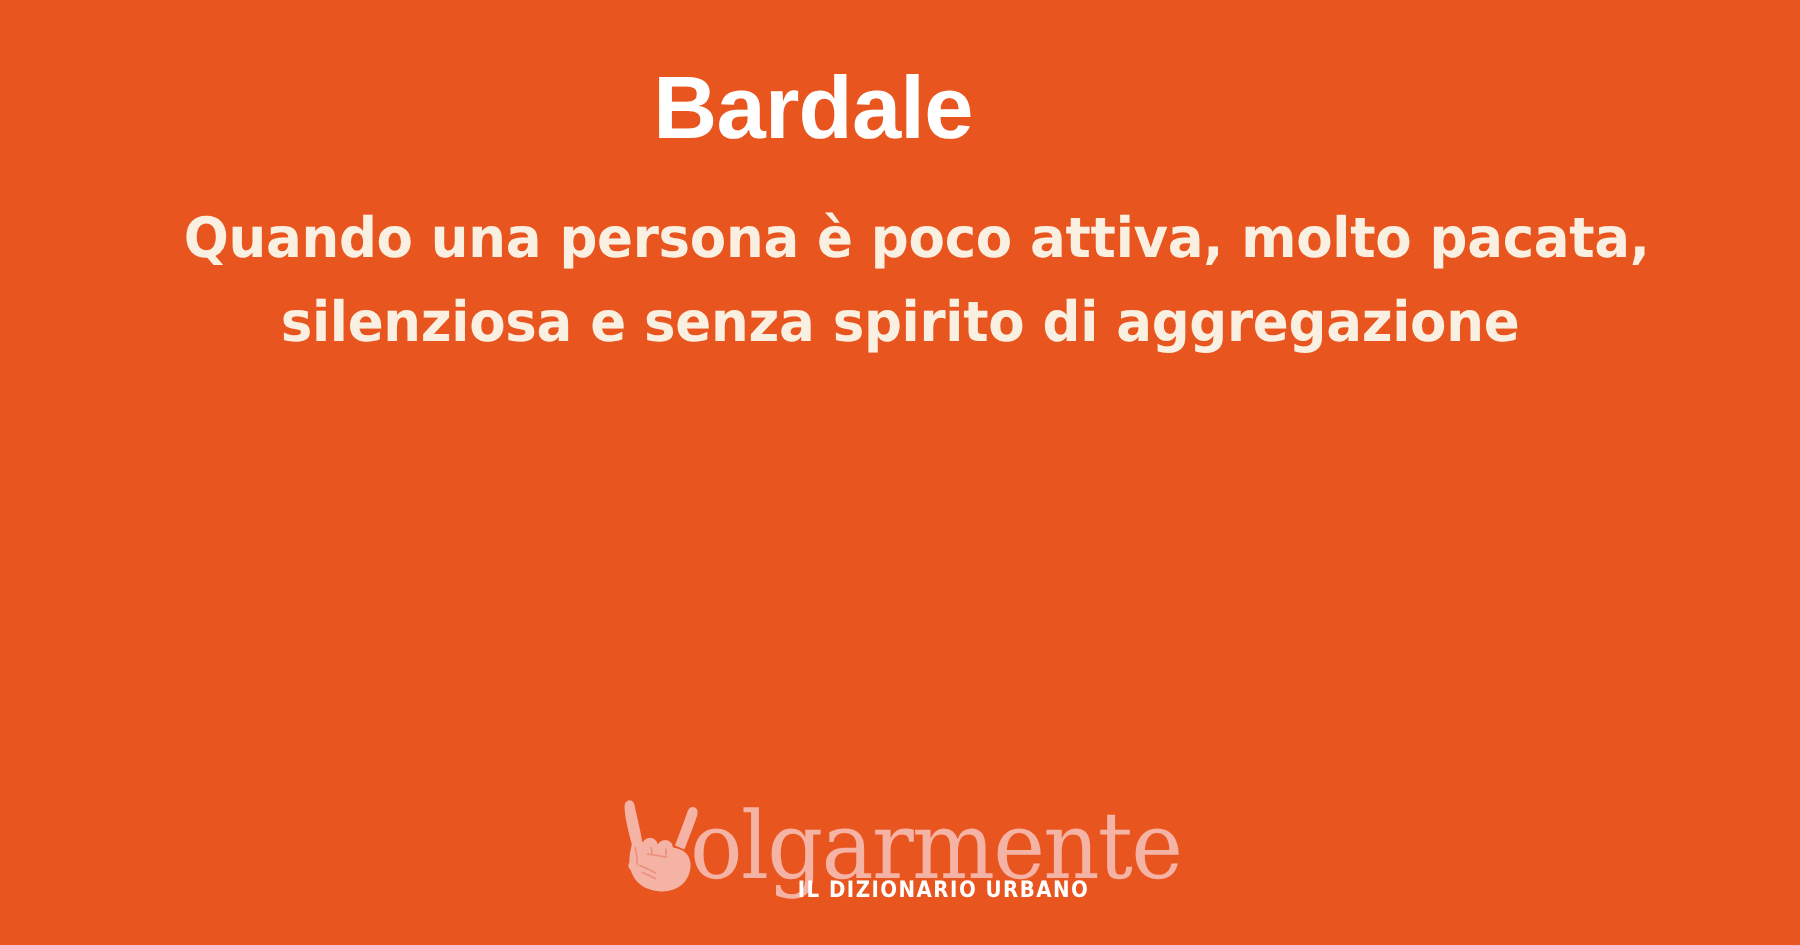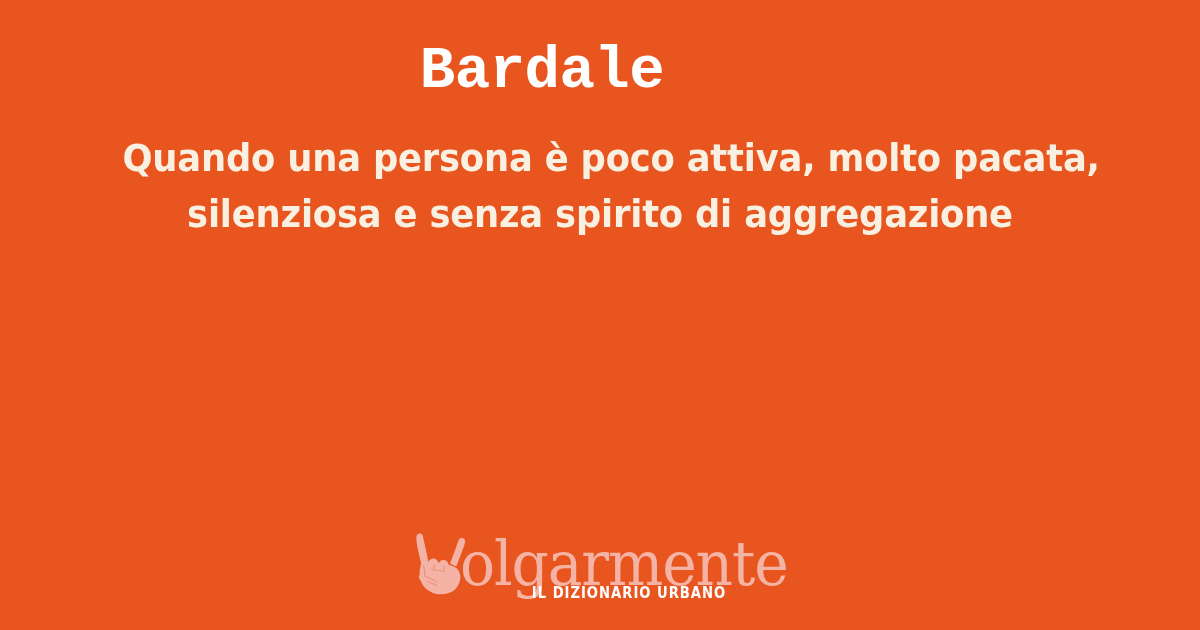--- a/index.html
+++ b/index.html
@@ -22,21 +22,21 @@
   }
 
   
   #title {
     position: absolute;
     top: 34px;
     left: 0;
     width: 1084px;
     text-align: center;
     color: #FFFFFF;
-    font-family: Liberation Mono, monospace;
+    font-family: Liberation Sans, sans-serif;
     font-weight: 700;
     font-size: 59px;
     line-height: 76px;
     letter-spacing: -0.5px;
     white-space: nowrap;
   }
 
   
   #definition {
     position: absolute;

